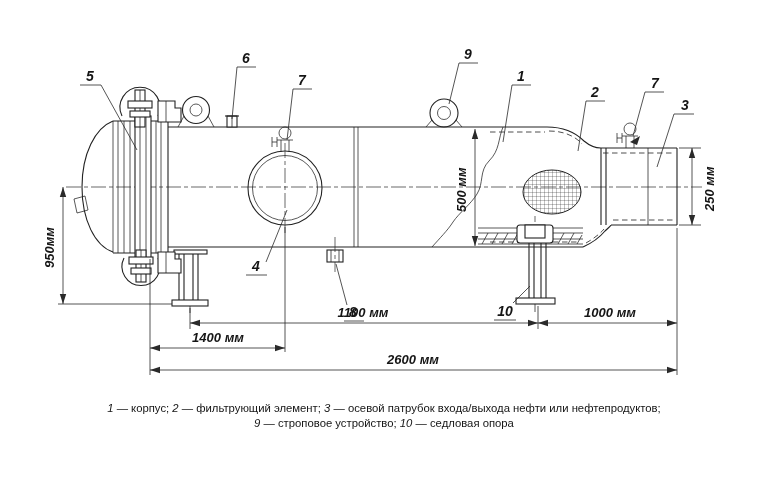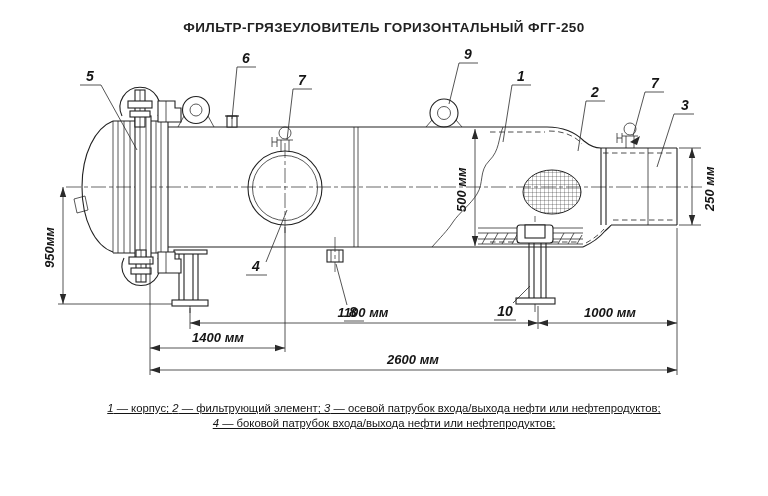--- a/index.html
+++ b/index.html
@@ -2,40 +2,39 @@
 <html><head>
 <meta charset="utf-8">
 <style>
   html,body{margin:0;padding:0;background:#ffffff;}
   .page{position:relative;width:768px;height:496px;background:#ffffff;overflow:hidden;
         font-family:"Liberation Sans",sans-serif;color:#1b1b1b;}
   .title{position:absolute;top:20px;left:0;width:768px;text-align:center;
          font-size:13.5px;font-weight:bold;letter-spacing:.4px;color:#222;}
   .legend{position:absolute;top:401px;left:0;width:768px;text-align:center;
           font-size:11.3px;line-height:15px;color:#141414;}
-  .legend-line{white-space:nowrap;text-decoration:underline;}
+  .legend-line{white-space:nowrap;}
   .legend-line i{font-style:italic;}
   svg{position:absolute;left:0;top:0;}
   svg text{fill:#151515;}
   .dim{font:italic 600 13px "Liberation Sans",sans-serif;}
   .callout{font:italic 600 14px "Liberation Sans",sans-serif;}
   .ln{stroke:#222;fill:none;stroke-width:1.1;}
   .lnthin{stroke:#222;fill:none;stroke-width:.75;}
   .dimln{stroke:#2a2a2a;fill:none;stroke-width:.8;}
   .arrow{fill:#2a2a2a;stroke:none;}
   .white{fill:#ffffff;stroke:#222;stroke-width:1.1;}
   .cl{stroke:#2a2a2a;fill:none;stroke-width:.7;stroke-dasharray:15 3 4 3;}
   .dash{stroke:#222;fill:none;stroke-width:.8;stroke-dasharray:5.5 3.5;}
 </style>
 </head>
 <body>
 
 <div class="page">
 
-  <div class="title">ФИЛЬТР-ГРЯЗЕУЛОВИТЕЛЬ ГОРИЗОНТАЛЬНЫЙ ФГГ-250</div>
 
   <svg width="768" height="400" viewBox="0 0 768 400">
     <defs>
       <pattern id="mesh" width="4" height="4" patternUnits="userSpaceOnUse">
         <path d="M0,0 H4 M0,0 V4" stroke="#222" stroke-width="0.55" fill="none"></path>
       </pattern>
     </defs>
 
     <path class="cl" d="M66,187 H702"></path>
 
@@ -235,16 +234,16 @@
       <path class="dimln" d="M344,321 H364 M347,305 L336,264"></path>
     </g>
     <g>
       <text class="callout" x="505" y="316" text-anchor="middle">10</text>
       <path class="dimln" d="M494,320 H516 M513,303 L530,286"></path>
     </g>
   </svg>
 
   <div class="legend">
     <div class="legend-line"><i>1</i> — корпус; <i>2</i> — фильтрующий элемент; <i>3</i> — осевой патрубок входа/выхода нефти или нефтепродуктов;</div>
-    <div class="legend-line"><i>4</i> — боковой патрубок входа/выхода нефти или нефтепродуктов;</div>
+    <div class="legend-line"><i>9</i> — строповое устройство; <i>10</i> — седловая опора</div>
   </div>
 
 </div>
 
 </body></html>

